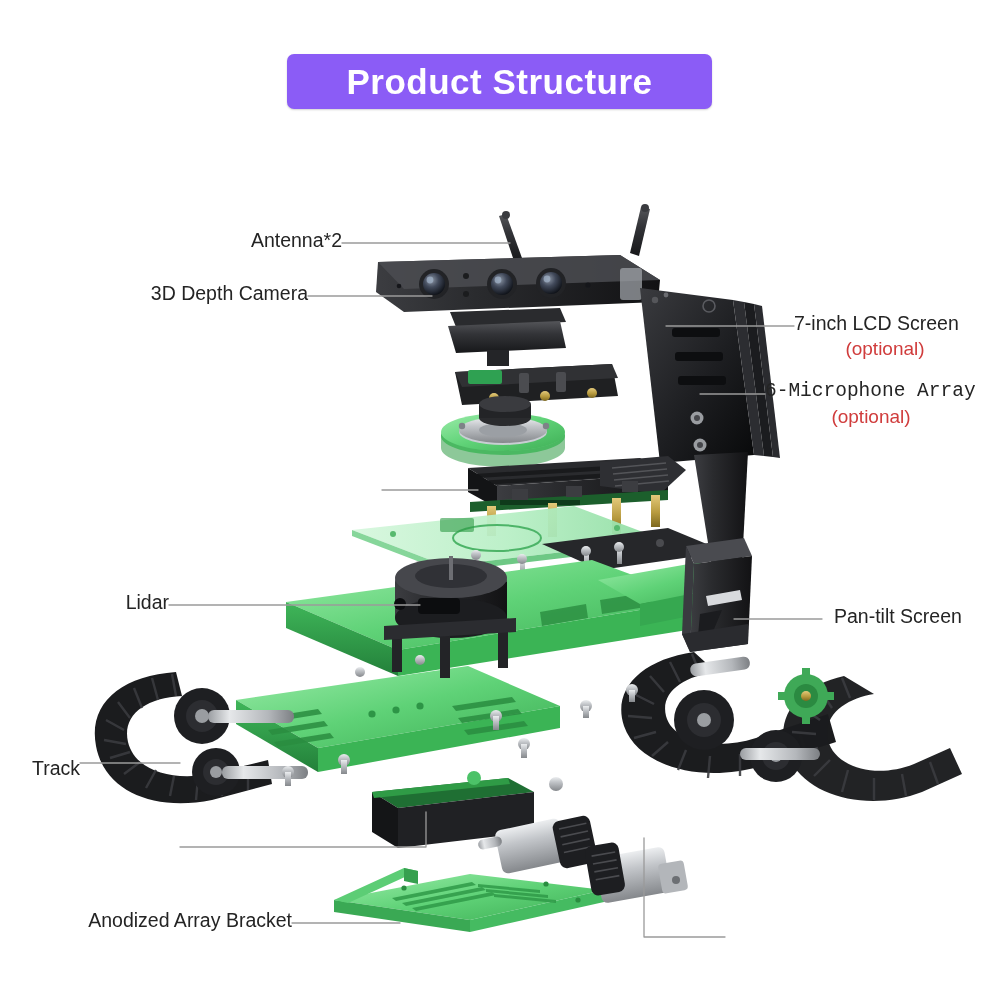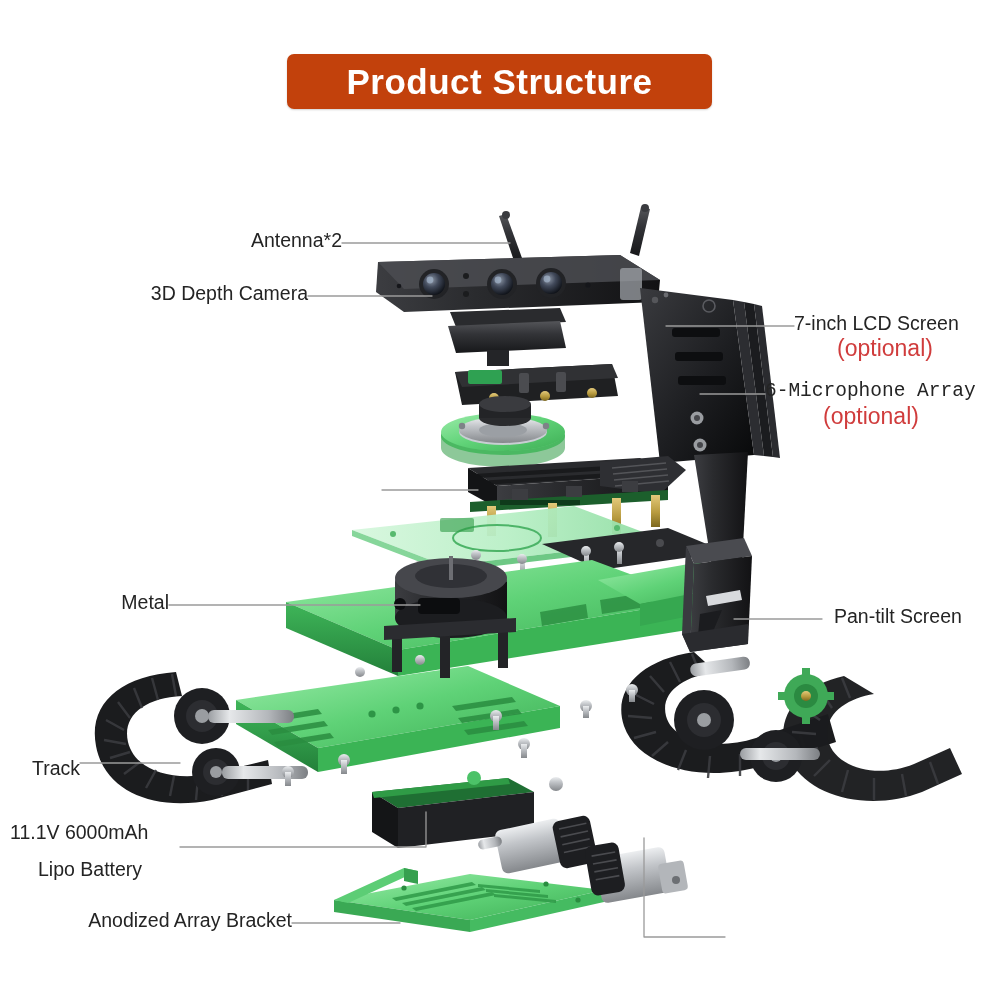--- a/index.html
+++ b/index.html
@@ -11,21 +11,21 @@
     overflow:hidden;
     position:relative;
   }
   #root{position:absolute;left:0;top:0;width:1000px;height:1000px;}
 
   
   .title-banner{
     position:absolute;
     left:287px;top:54px;
     width:425px;height:55px;
-    background:#c2410c;
+    background:#8b5cf6;
     border-radius:7px;
     display:flex;align-items:center;justify-content:center;
     box-shadow:0 1px 2px rgba(0,0,0,.18);
   }
   .title-banner span{
     color:#ffffff;
     font-size:35px;
     font-weight:bold;
     letter-spacing:.5px;
     line-height:1;
@@ -35,21 +35,21 @@
   .label{
     position:absolute;
     color:#242424;
     font-size:19.5px;
     line-height:25px;
     white-space:nowrap;
   }
   .opt{
     display:block;
     color:#d03c3c;
-    font-size:23px;
+    font-size:19px;
     line-height:25px;
   }
   .lbl-r{text-align:right;}
   .lbl-c{text-align:center;}
 
   
   #leaders{position:absolute;left:0;top:0;width:1000px;height:1000px;pointer-events:none;}
 
   
   #art{position:absolute;left:0;top:0;width:1000px;height:1000px;}
@@ -510,34 +510,30 @@
     <span class="opt" style="text-align:center;width:182px;">(optional)</span>
   </div>
 
   <div class="label lbl-c" style="left:765px;top:379px;width:228px;">
     <span style="display:block;text-align:left;font-family:Liberation Mono, monospace;">6-Microphone Array</span>
     <span class="opt" style="text-align:center;width:212px;">(optional)</span>
   </div>
 
 
   <div class="label lbl-r" style="left:69px;top:590px;width:100px;">
-    <span>Metal</span>
+    <span>Lidar</span>
   </div>
 
   <div class="label" style="left:834px;top:604px;">
     <span>Pan-tilt Screen</span>
   </div>
 
   <div class="label lbl-r" style="left:0px;top:756px;width:80px;">
     <span>Track</span>
   </div>
 
-  <div class="label" style="left:10px;top:814px;line-height:37px;">
-    <span style="display:block;">11.1V 6000mAh</span>
-    <span style="display:block;padding-left:28px;">Lipo Battery</span>
-  </div>
 
   <div class="label lbl-r" style="left:38px;top:908px;width:254px;">
     <span>Anodized Array Bracket</span>
   </div>
 
 
 </div>
 
 </body></html>

